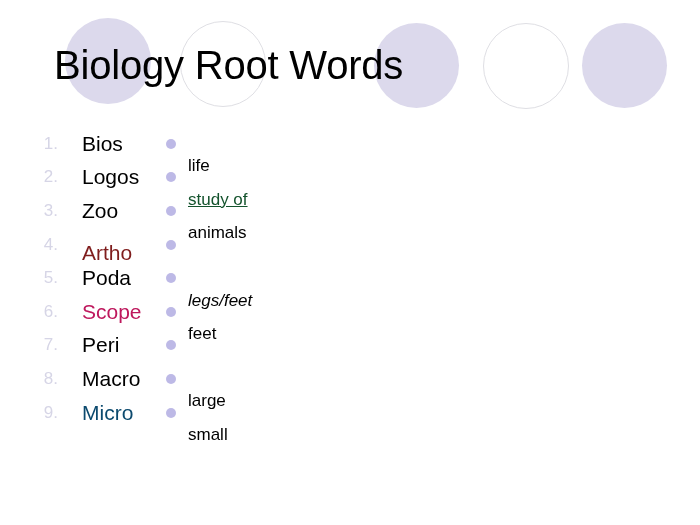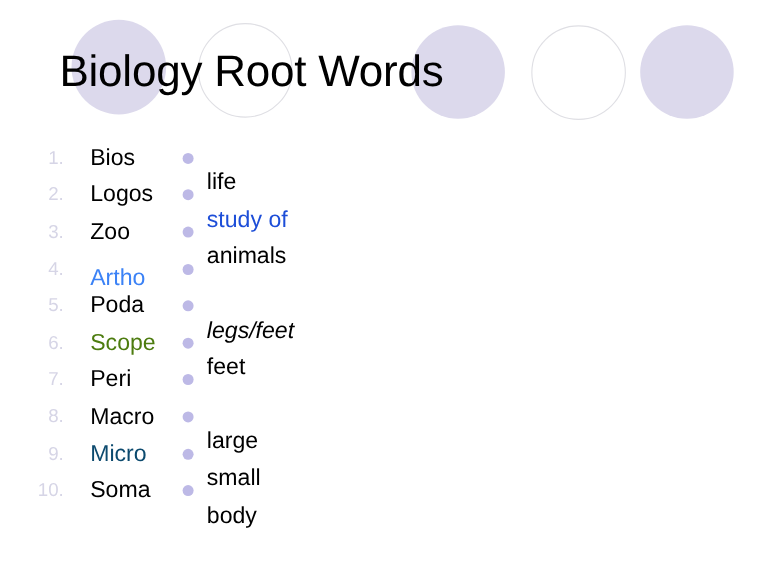--- a/index.html
+++ b/index.html
@@ -96,21 +96,21 @@
     position: absolute;
     left: 166px;
     width: 10px;
     height: 10px;
     border-radius: 50%;
     background: #bdb9e6;
   }
   .row-definition {
     position: absolute;
     left: 188px;
-    font-size: 21px;
+    font-size: 17px;
     color: #000000;
     font-weight: 400;
     white-space: nowrap;
     margin-top: 45px;
   }
 </style>
 </head>
 <body>
 
 <div id="slide">
@@ -129,63 +129,57 @@
       <div class="word-row">
         <span class="row-number" style="color: rgb(214, 213, 230);">1.</span>
         <span class="row-term" style="color: rgb(0, 0, 0);">Bios</span>
         <span class="row-bullet" style="background: rgb(189, 185, 230);"></span>
         <span class="row-definition" style="color: rgb(0, 0, 0);">life</span>
       </div>
       <div class="word-row">
         <span class="row-number" style="color: rgb(214, 213, 230);">2.</span>
         <span class="row-term" style="color: rgb(0, 0, 0);">Logos</span>
         <span class="row-bullet" style="background: rgb(189, 185, 230);"></span>
-        <span class="row-definition" style="color: #1d4ed8;">study of</span>
+        <span class="row-definition" style="color: #14532d; text-decoration: underline;">study of</span>
       </div>
       <div class="word-row">
         <span class="row-number" style="color: rgb(214, 213, 230);">3.</span>
         <span class="row-term" style="color: rgb(0, 0, 0); text-align: right;">Zoo</span>
         <span class="row-bullet" style="background: rgb(189, 185, 230);"></span>
         <span class="row-definition" style="color: rgb(0, 0, 0);">animals</span>
       </div>
       <div class="word-row">
         <span class="row-number" style="color: rgb(214, 213, 230);">4.</span>
-        <span class="row-term" style="color: #3b82f6; margin-top: 16px;">Artho</span>
+        <span class="row-term" style="color: #7f1d1d; margin-top: 16px;">Artho</span>
         <span class="row-bullet" style="background: rgb(189, 185, 230);"></span>
       </div>
       <div class="word-row">
         <span class="row-number" style="color: rgb(214, 213, 230);">5.</span>
         <span class="row-term" style="color: rgb(0, 0, 0);">Poda</span>
         <span class="row-bullet" style="background: rgb(189, 185, 230);"></span>
         <span class="row-definition" style="color: rgb(0, 0, 0); font-style: italic;">legs/feet</span>
       </div>
       <div class="word-row">
         <span class="row-number" style="color: rgb(214, 213, 230);">6.</span>
-        <span class="row-term" style="color: #4d7c0f;">Scope</span>
+        <span class="row-term" style="color: #be185d;">Scope</span>
         <span class="row-bullet" style="background: rgb(189, 185, 230);"></span>
         <span class="row-definition" style="color: rgb(0, 0, 0);">feet</span>
       </div>
       <div class="word-row">
         <span class="row-number" style="color: rgb(214, 213, 230);">7.</span>
         <span class="row-term" style="color: rgb(0, 0, 0);">Peri</span>
         <span class="row-bullet" style="background: rgb(189, 185, 230);"></span>
       </div>
       <div class="word-row">
         <span class="row-number" style="color: rgb(214, 213, 230);">8.</span>
         <span class="row-term" style="color: rgb(0, 0, 0);">Macro</span>
         <span class="row-bullet" style="background: rgb(189, 185, 230);"></span>
         <span class="row-definition" style="color: rgb(0, 0, 0);">large</span>
       </div>
       <div class="word-row">
         <span class="row-number" style="color: rgb(214, 213, 230);">9.</span>
         <span class="row-term" style="color: #0c4a6e;">Micro</span>
         <span class="row-bullet" style="background: rgb(189, 185, 230);"></span>
         <span class="row-definition" style="color: rgb(0, 0, 0);">small</span>
       </div>
-      <div class="word-row">
-        <span class="row-number" style="color: rgb(214, 213, 230);">10.</span>
-        <span class="row-term" style="color: rgb(0, 0, 0);">Soma</span>
-        <span class="row-bullet" style="background: rgb(189, 185, 230);"></span>
-        <span class="row-definition" style="color: rgb(0, 0, 0);">body</span>
-      </div>
     </div>
 
 </div>
 
 </body></html>

